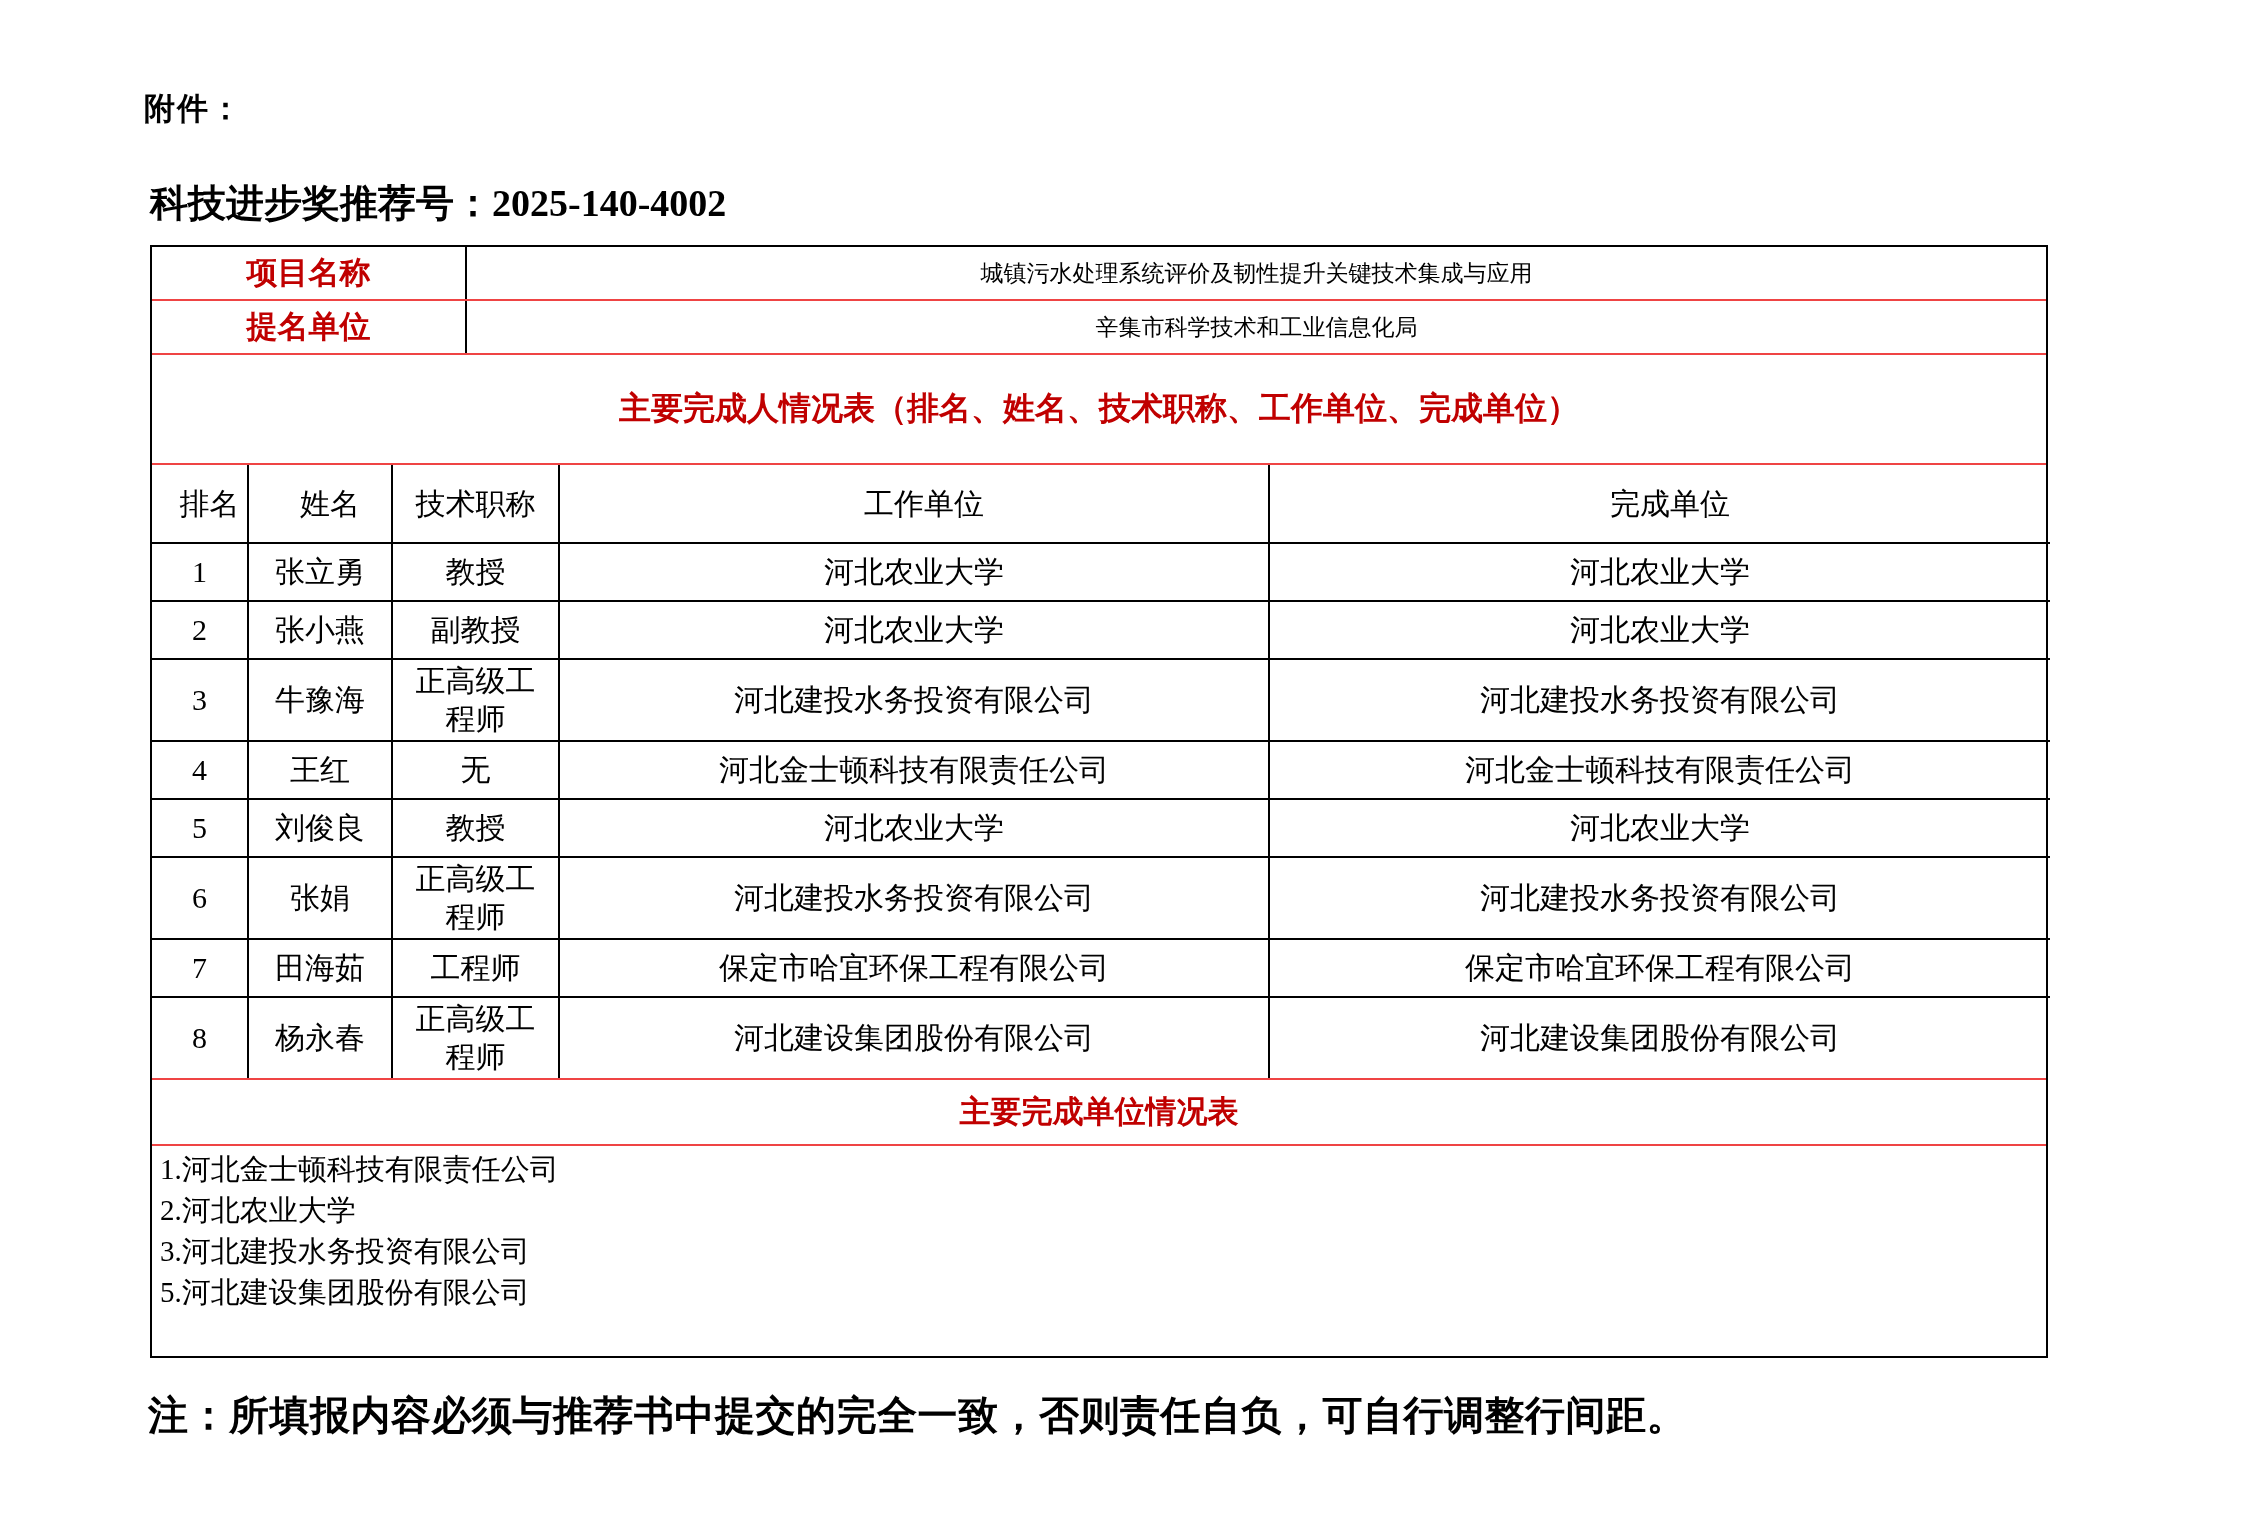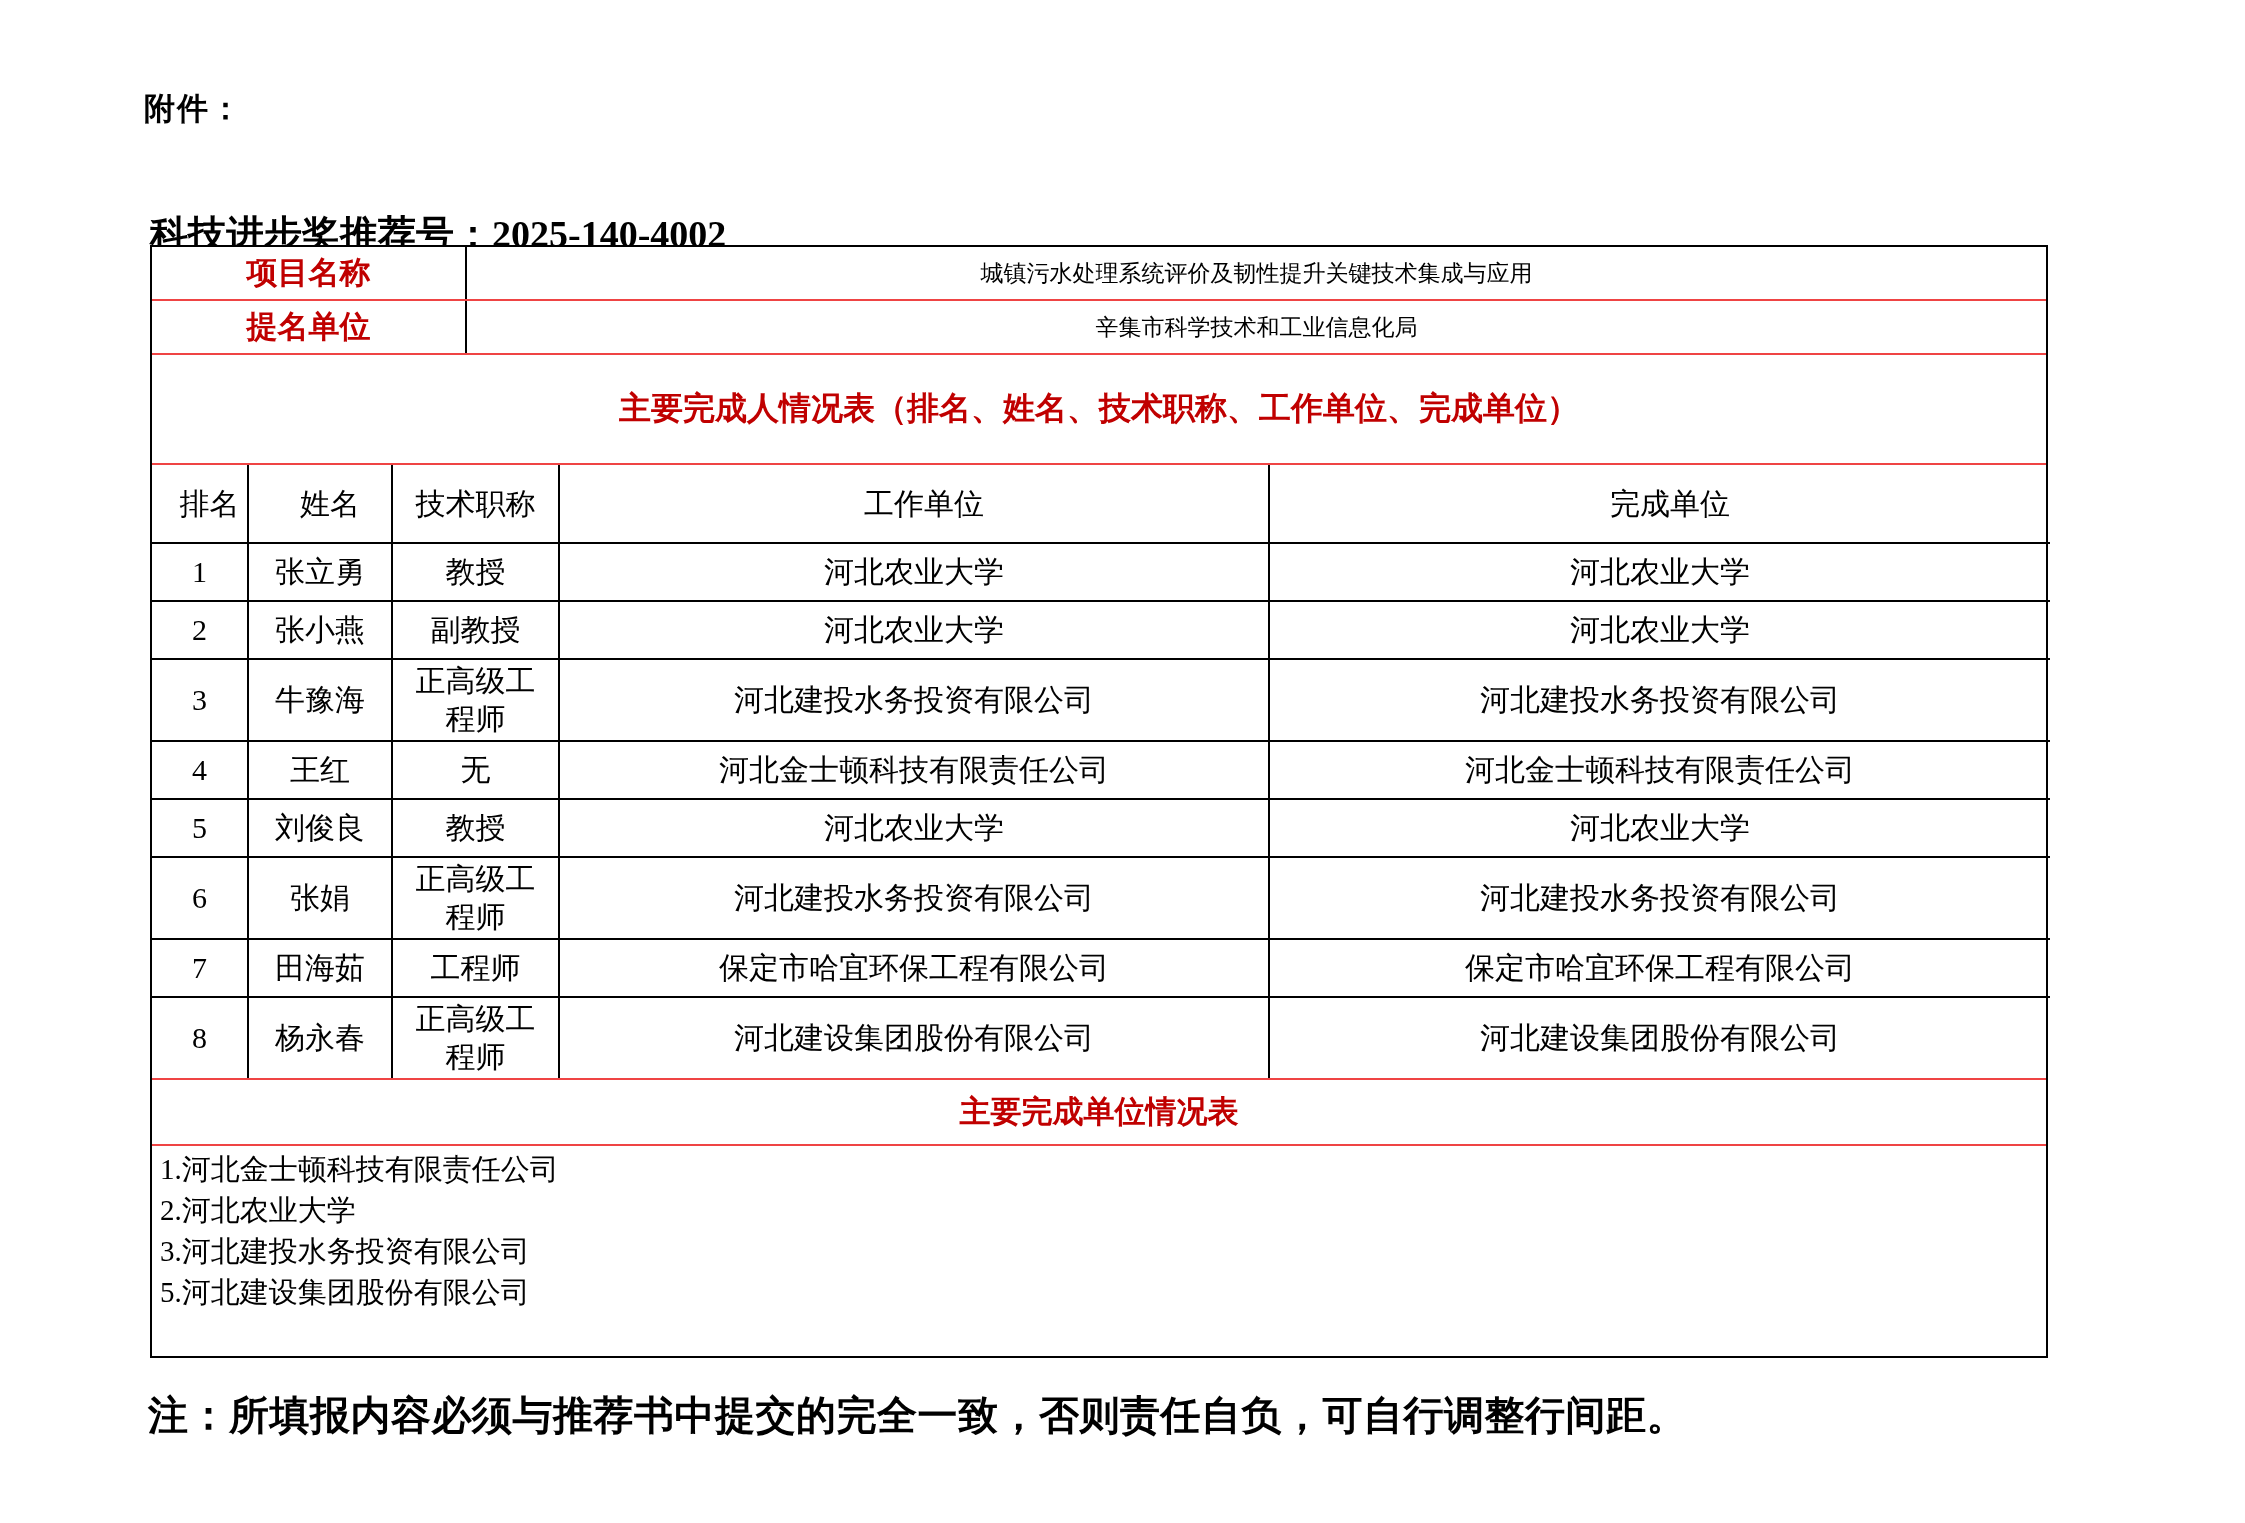--- a/index.html
+++ b/index.html
@@ -9,21 +9,21 @@
     background:#ffffff;
     font-family:"Liberation Serif","DejaVu Serif",serif;
     color:#000000;
   }
   .attachment {
     position:absolute; left:144px; top:88px;
     font-size:31px; font-weight:bold; letter-spacing:2px;
   }
   .award-line {
     position:absolute; left:150px; top:178px;
-    font-size:38px; font-weight:bold;margin-top:31px;
+    font-size:38px; font-weight:bold;
   }
   .award-line .num { font-family:"Liberation Serif","DejaVu Serif",serif; }
 
   .doc-table {
     position:absolute; left:150px; top:245px;
     width:1898px;
     border:2px solid #000; box-sizing:border-box;
     background:#fff;
   }
   .sec { border-bottom:2px solid #ef4444; box-sizing:border-box; }

